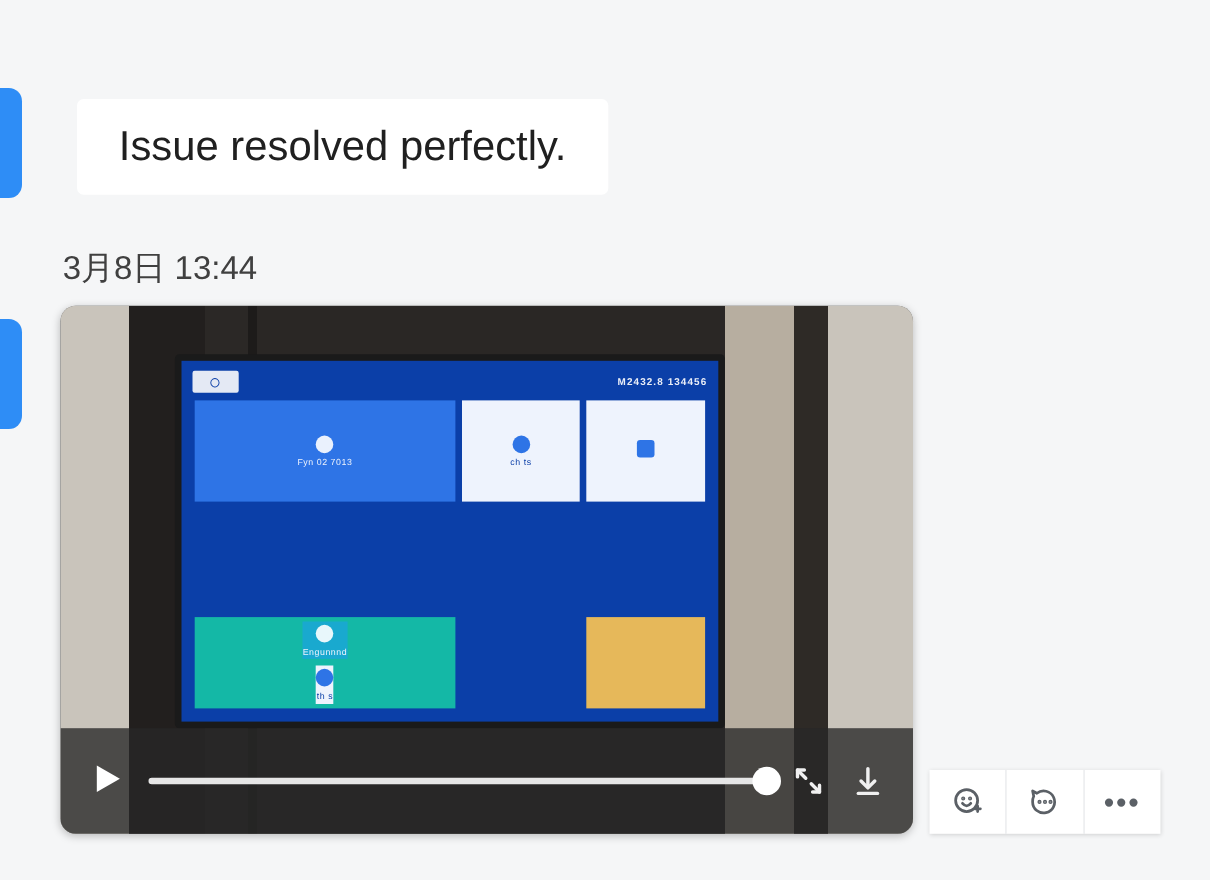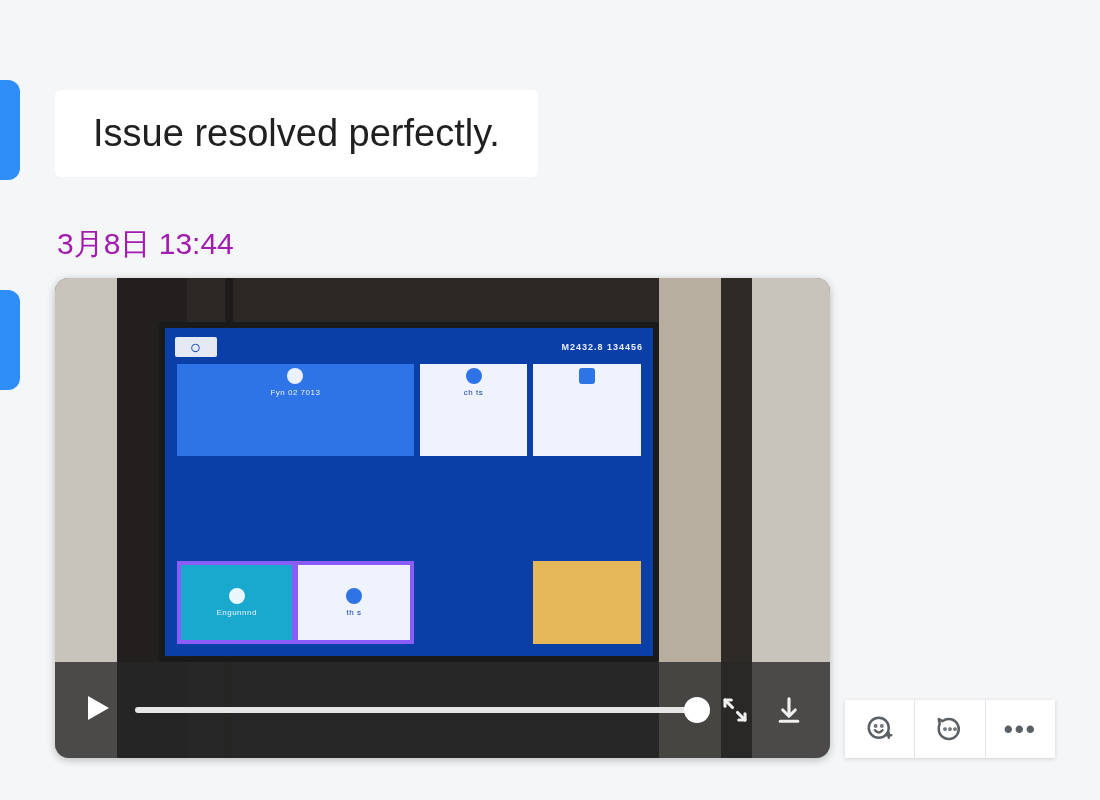--- a/index.html
+++ b/index.html
@@ -21,37 +21,37 @@
     background: #2e8df6;
     border-top-right-radius: 12px;
     border-bottom-right-radius: 12px;
   }
   .sliver1 { top: 80px; height: 100px; }
   .sliver2 { top: 290px; height: 100px; }
 
   
   .msg-bubble {
     position: absolute;
-    left: 55px;
+    left: 70px;
     top: 90px;
     background: #ffffff;
     padding: 22px 38px;
     border-radius: 6px;
     font-size: 38px;
     color: #202020;
     box-shadow: 0 0 0 rgba(0,0,0,0);
   }
 
   
   .timestamp {
     position: absolute;
     left: 57px;
     top: 224px;
     font-size: 30px;
-    color: #a21caf;
+    color: #404040;
   }
 
   
   .video-card {
     position: absolute;
     left: 55px;
     top: 278px;
     width: 775px;
     height: 480px;
     border-radius: 14px;
@@ -128,20 +128,21 @@
     grid-template-rows: 1fr 1fr 0.9fr;
     gap: 6px;
   }
   .tile {
     background: #2e74e6;
     color: #eef3fd;
     font-size: 8px;
     display: flex;
     flex-direction: column;
     align-items: center;
+    justify-content: center;
     text-align: center;
     padding: 4px;
     box-sizing: border-box;
     letter-spacing: 0.5px;
   }
   .tile .ticon {
     width: 16px;
     height: 16px;
     background: rgba(255,255,255,0.9);
     border-radius: 50%;
@@ -172,21 +173,21 @@
     width: 80px;
     height: 60px;
     background: #f2f4f8;
     border-radius: 4px;
     box-shadow: 0 0 0 2px #d8def0 inset;
   }
   .t-white  { background: #eef3fd; color: #0b3fa8; }
   .t-cyan   { background: #2bb8e6; }
   .t-teal   { background: #19a9cf; }
   .t-gold   { background: #e6b85a; }
-  .row3a { grid-column: 1; grid-row: 3; background:#8b5cf6; flex-direction: row; gap:6px;}
+  .row3a { grid-column: 1; grid-row: 3; background:#14b8a6; flex-direction: column; gap:6px;}
   .row3a > div { flex:1; height:100%; display:flex; flex-direction:column; align-items:center; justify-content:center; }
 
   
   .video-controls {
     position: absolute;
     left: 0;
     right: 0;
     bottom: 0;
     height: 96px;
     background: rgba(40,40,40,0.78);

